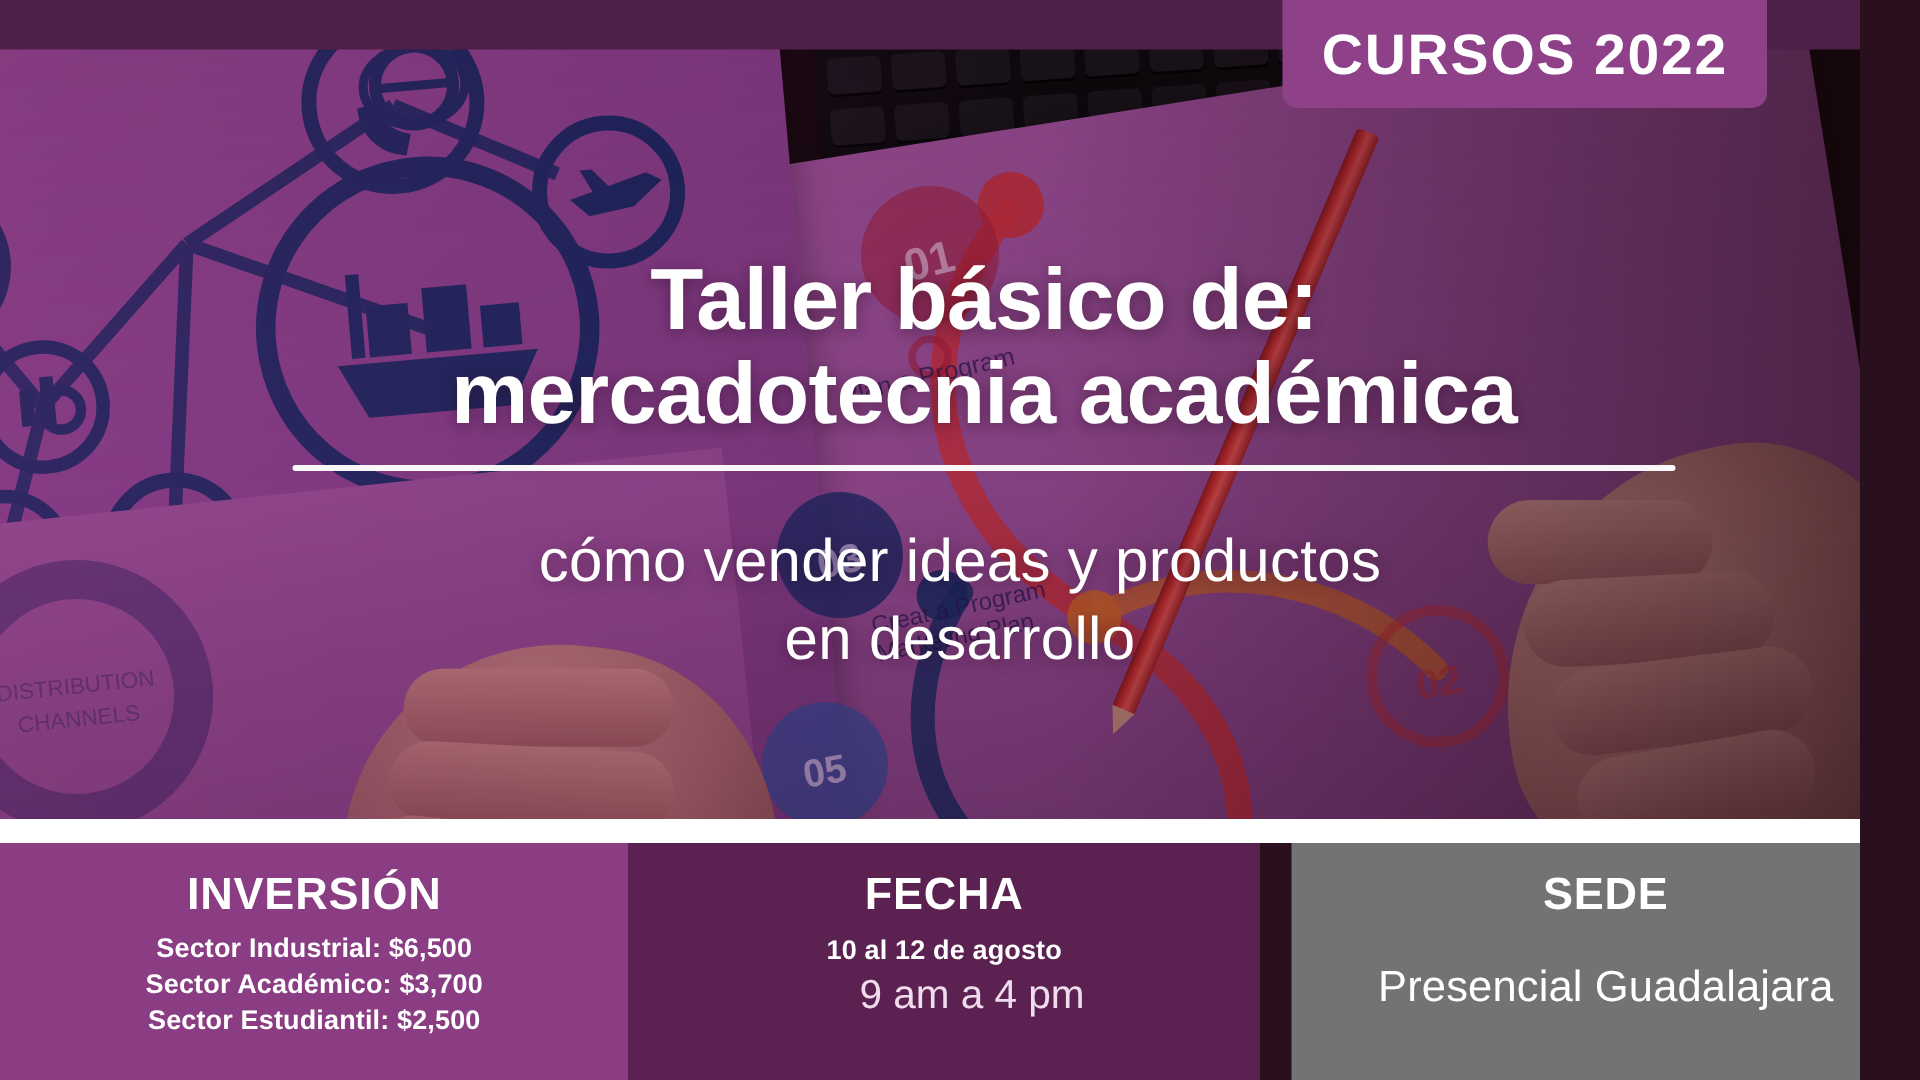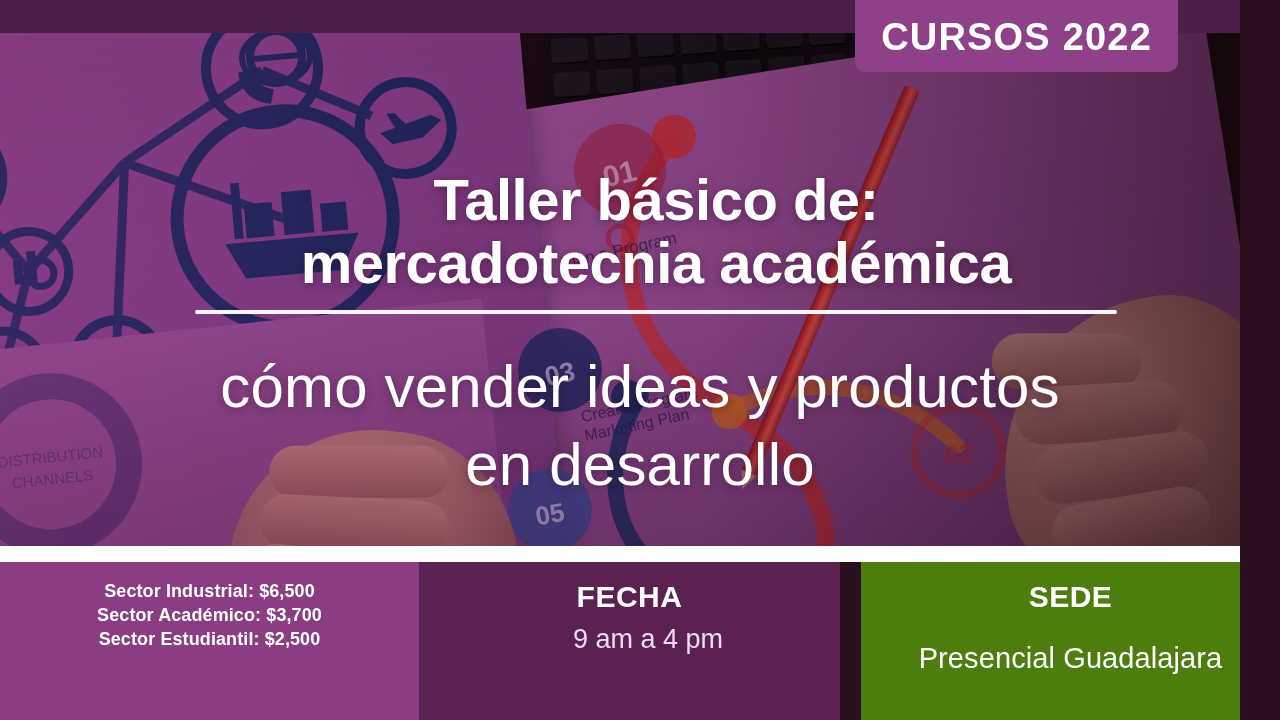--- a/index.html
+++ b/index.html
@@ -134,40 +134,40 @@
   }
   .divider {
     width:922px; height:4px; background:#ffffff; margin:16px auto 0 auto;
     border-radius:2px; opacity:.96;
   }
   .subtitle-wrap {
     position:absolute; left:0; top:348px; width:1280px; z-index:18;
     text-align:center; padding:0 110px;
   }
   .subtitle-line {
-    color:#ffffff; font-weight:300; font-size:60px; line-height:1.3;
+    color:#ffffff; font-weight:300; font-size:40px; line-height:1.3;
     letter-spacing:.2px;
     text-shadow:0 2px 10px rgba(40,10,35,.4);
   }
 
   
   .sep {
     position:absolute; left:0; top:546px; width:1280px; height:16px;
     background:#ffffff; z-index:25;
   }
 
   
   .infobar {
     position:absolute; left:0; top:562px; width:1280px; height:158px;
     display:flex; z-index:24;
   }
   .col { height:100%; padding-top:18px; text-align:center; }
   .col-inversion { width:426px; background:#8a3d82; }
   .col-fecha     { width:428px; background:#5b2150; }
-  .col-sede      { width:426px; background:#4d7c0f;margin-left:21px; }
+  .col-sede      { width:426px; background:#737373;margin-left:21px; }
 
   .col-head {
     color:#ffffff; font-weight:bold; font-size:30px; letter-spacing:.5px;
     line-height:1.1; margin-bottom:8px;
   }
   .col-line {
     color:#ffffff; font-weight:bold; font-size:18px; line-height:1.32;
     letter-spacing:.1px;
   }
   .col-line-light {
@@ -382,27 +382,29 @@
   <div class="subtitle-wrap">
     <div class="subtitle-line">cómo vender ideas y productos</div>
     <div class="subtitle-line">en desarrollo</div>
   </div>
 
   <div class="sep"></div>
 
   <div class="infobar">
 
     <div class="col col-inversion">
+      <div class="col-head">INVERSIÓN</div>
       <div class="col-line">Sector Industrial: $6,500</div>
       <div class="col-line">Sector Académico: $3,700</div>
       <div class="col-line">Sector Estudiantil: $2,500</div>
     </div>
 
     <div class="col col-fecha">
       <div class="col-head">FECHA</div>
+      <div class="col-line">10 al 12 de agosto</div>
       <div class="col-line-light">9 am a 4 pm</div>
     </div>
 
     <div class="col col-sede">
       <div class="col-head">SEDE</div>
       <div class="sede-spacer"></div>
       <div class="col-line">Presencial Guadalajara</div>
     </div>
 
   </div>

